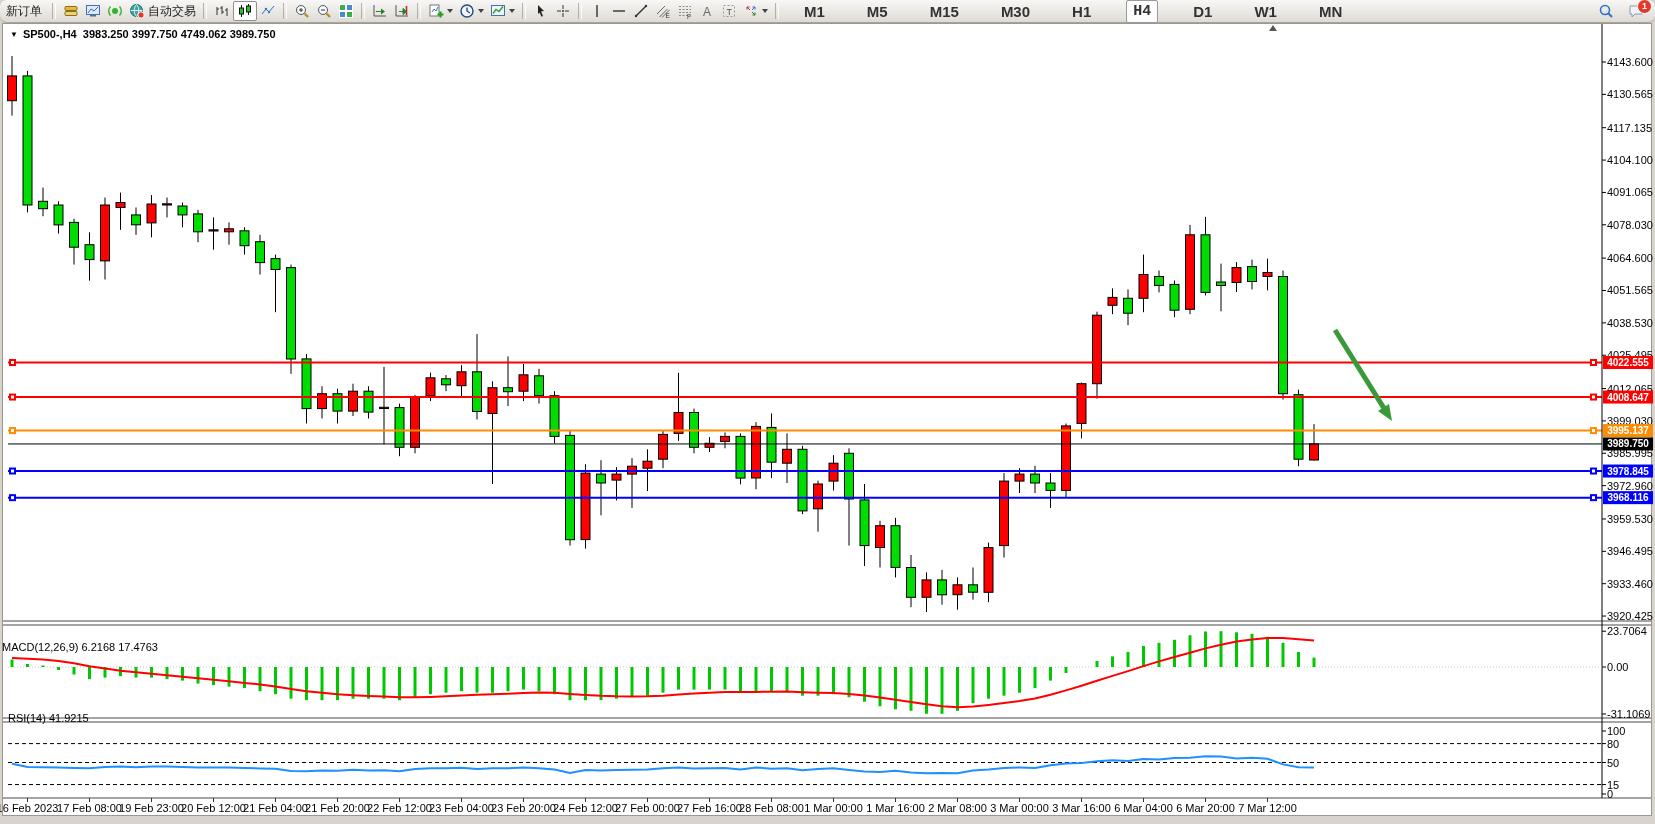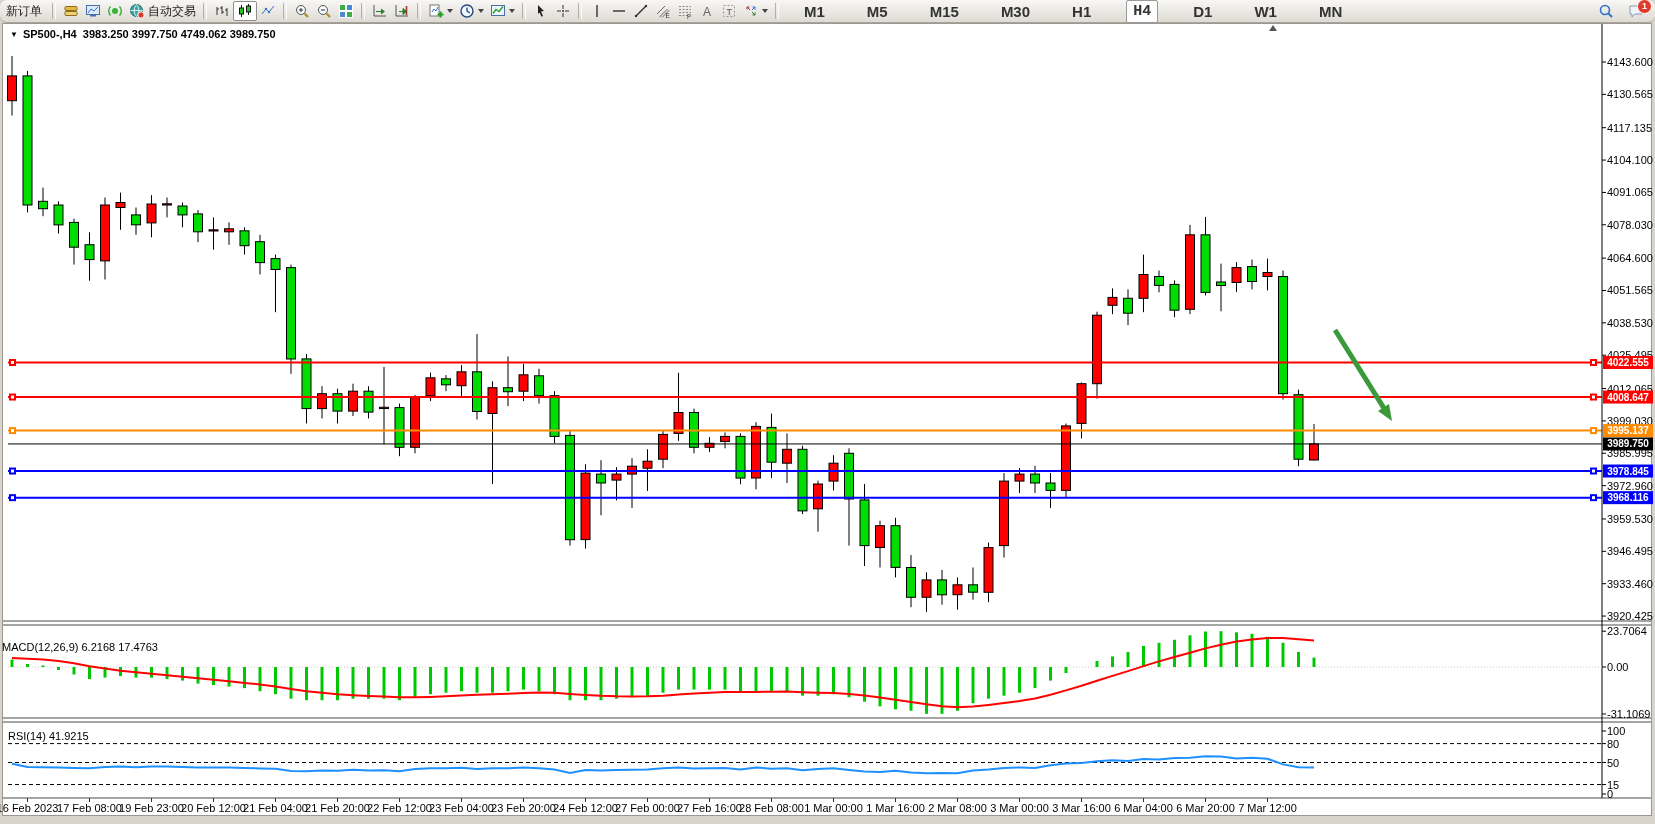--- a/index.html
+++ b/index.html
@@ -19,21 +19,21 @@
   .tf.active{background:#fdfdfd;border-color:#9a9a9a;font-family:Liberation Mono, monospace;}
   .tb-right{margin-left:auto;display:flex;align-items:center;gap:8px;padding-right:8px;}
   .badge{position:absolute;top:-2px;right:-5px;background:#e23a2a;color:#fff;border-radius:50%;
     width:13px;height:13px;font-size:9px;line-height:13px;text-align:center;border:1px solid #fff;font-weight:bold;}
   #chart-svg{position:absolute;left:0;top:0;z-index:1;}
   svg text{font-family:"Liberation Sans",sans-serif;}
   .overlay{position:absolute;z-index:5;font-size:11px;color:#000;white-space:pre;}
   .symbol-title{left:10px;top:28px;font-weight:bold;}
   .symbol-title .tri{font-size:8px;margin-right:5px;vertical-align:1px;}
   .macd-label{left:2px;top:629px;margin-top:12px;}
-  .rsi-label{left:8px;top:730px;}
+  .rsi-label{left:8px;top:712px;}
 </style>
 </head>
 <body>
 
 <div id="toolbar">
     <span class="tbtn">新订单</span>
     <span class="sep"></span>
     <span class="ticon">
       <svg width="16" height="16" viewBox="0 0 16 16">
         <rect x="2" y="3.5" width="12" height="4" rx="1" fill="#e6b83c" stroke="#8a6d1f"></rect>

